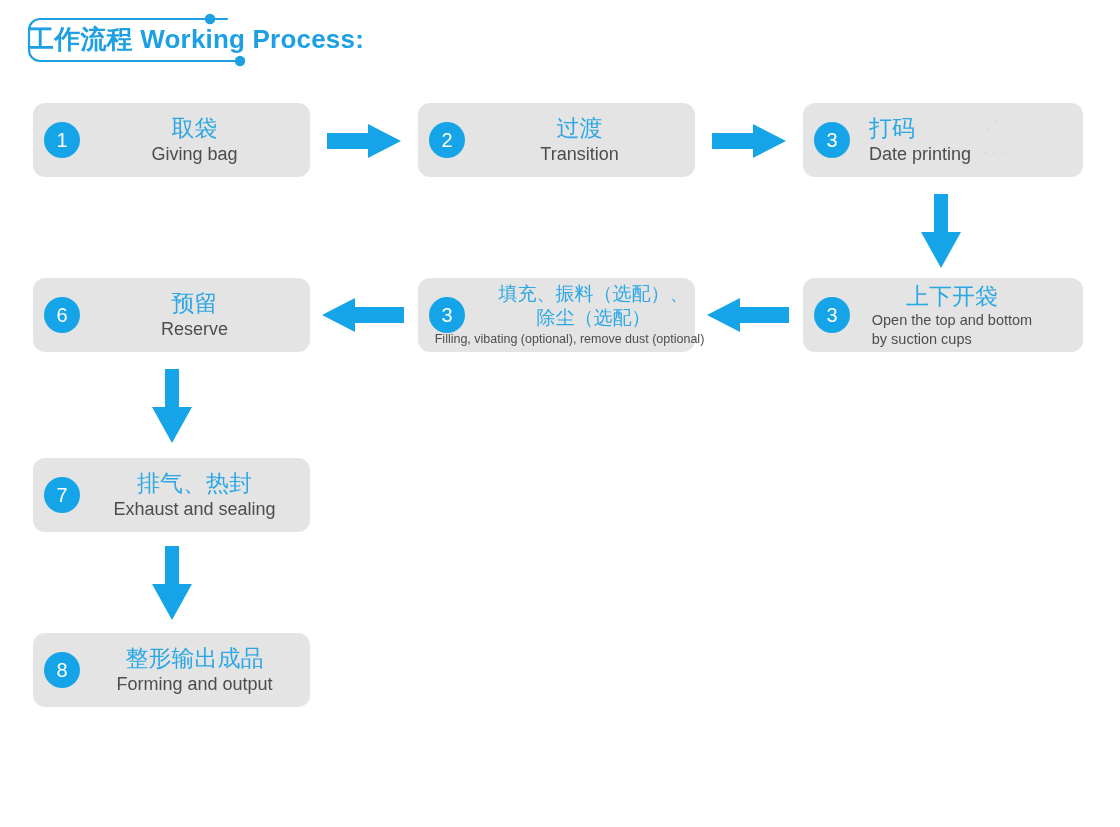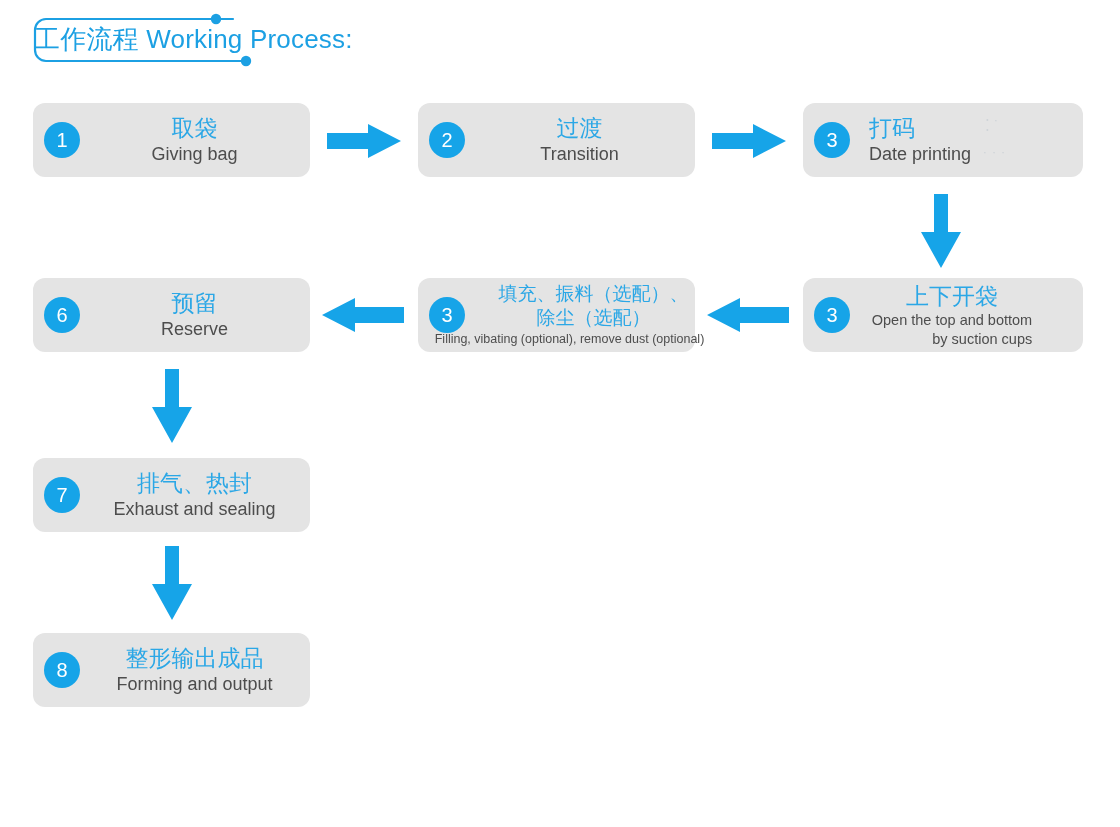--- a/index.html
+++ b/index.html
@@ -12,24 +12,25 @@
     height: 827px;
     position: relative;
     overflow: hidden;
     font-family: "Liberation Sans", "DejaVu Sans", sans-serif;
     -webkit-font-smoothing: antialiased;
   }
 
   
   .title-wrap {
     position: absolute;
-    left: 18px;
+    left: 12px;
     top: 8px;
     width: 390px;
     height: 64px;
+    font-weight: bold;
   }
   .title-bracket {
     position: absolute;
     left: 0;
     top: 0;
     width: 390px;
     height: 64px;
     pointer-events: none;
   }
   .title-text {
@@ -100,21 +101,21 @@
     line-height: 1.25;
   }
   .box.compact .en {
     font-size: 12.5px;
     margin-top: 2px;
   }
   
   .box.small-en .en {
     font-size: 14.5px;
     line-height: 1.28;
-    text-align: right;
+    text-align: left;
   }
   .cn-lines, .en-lines {
     text-align: center;
   }
 
   
   .arrow {
     position: absolute;
   }
   .arrow svg { display: block; }

